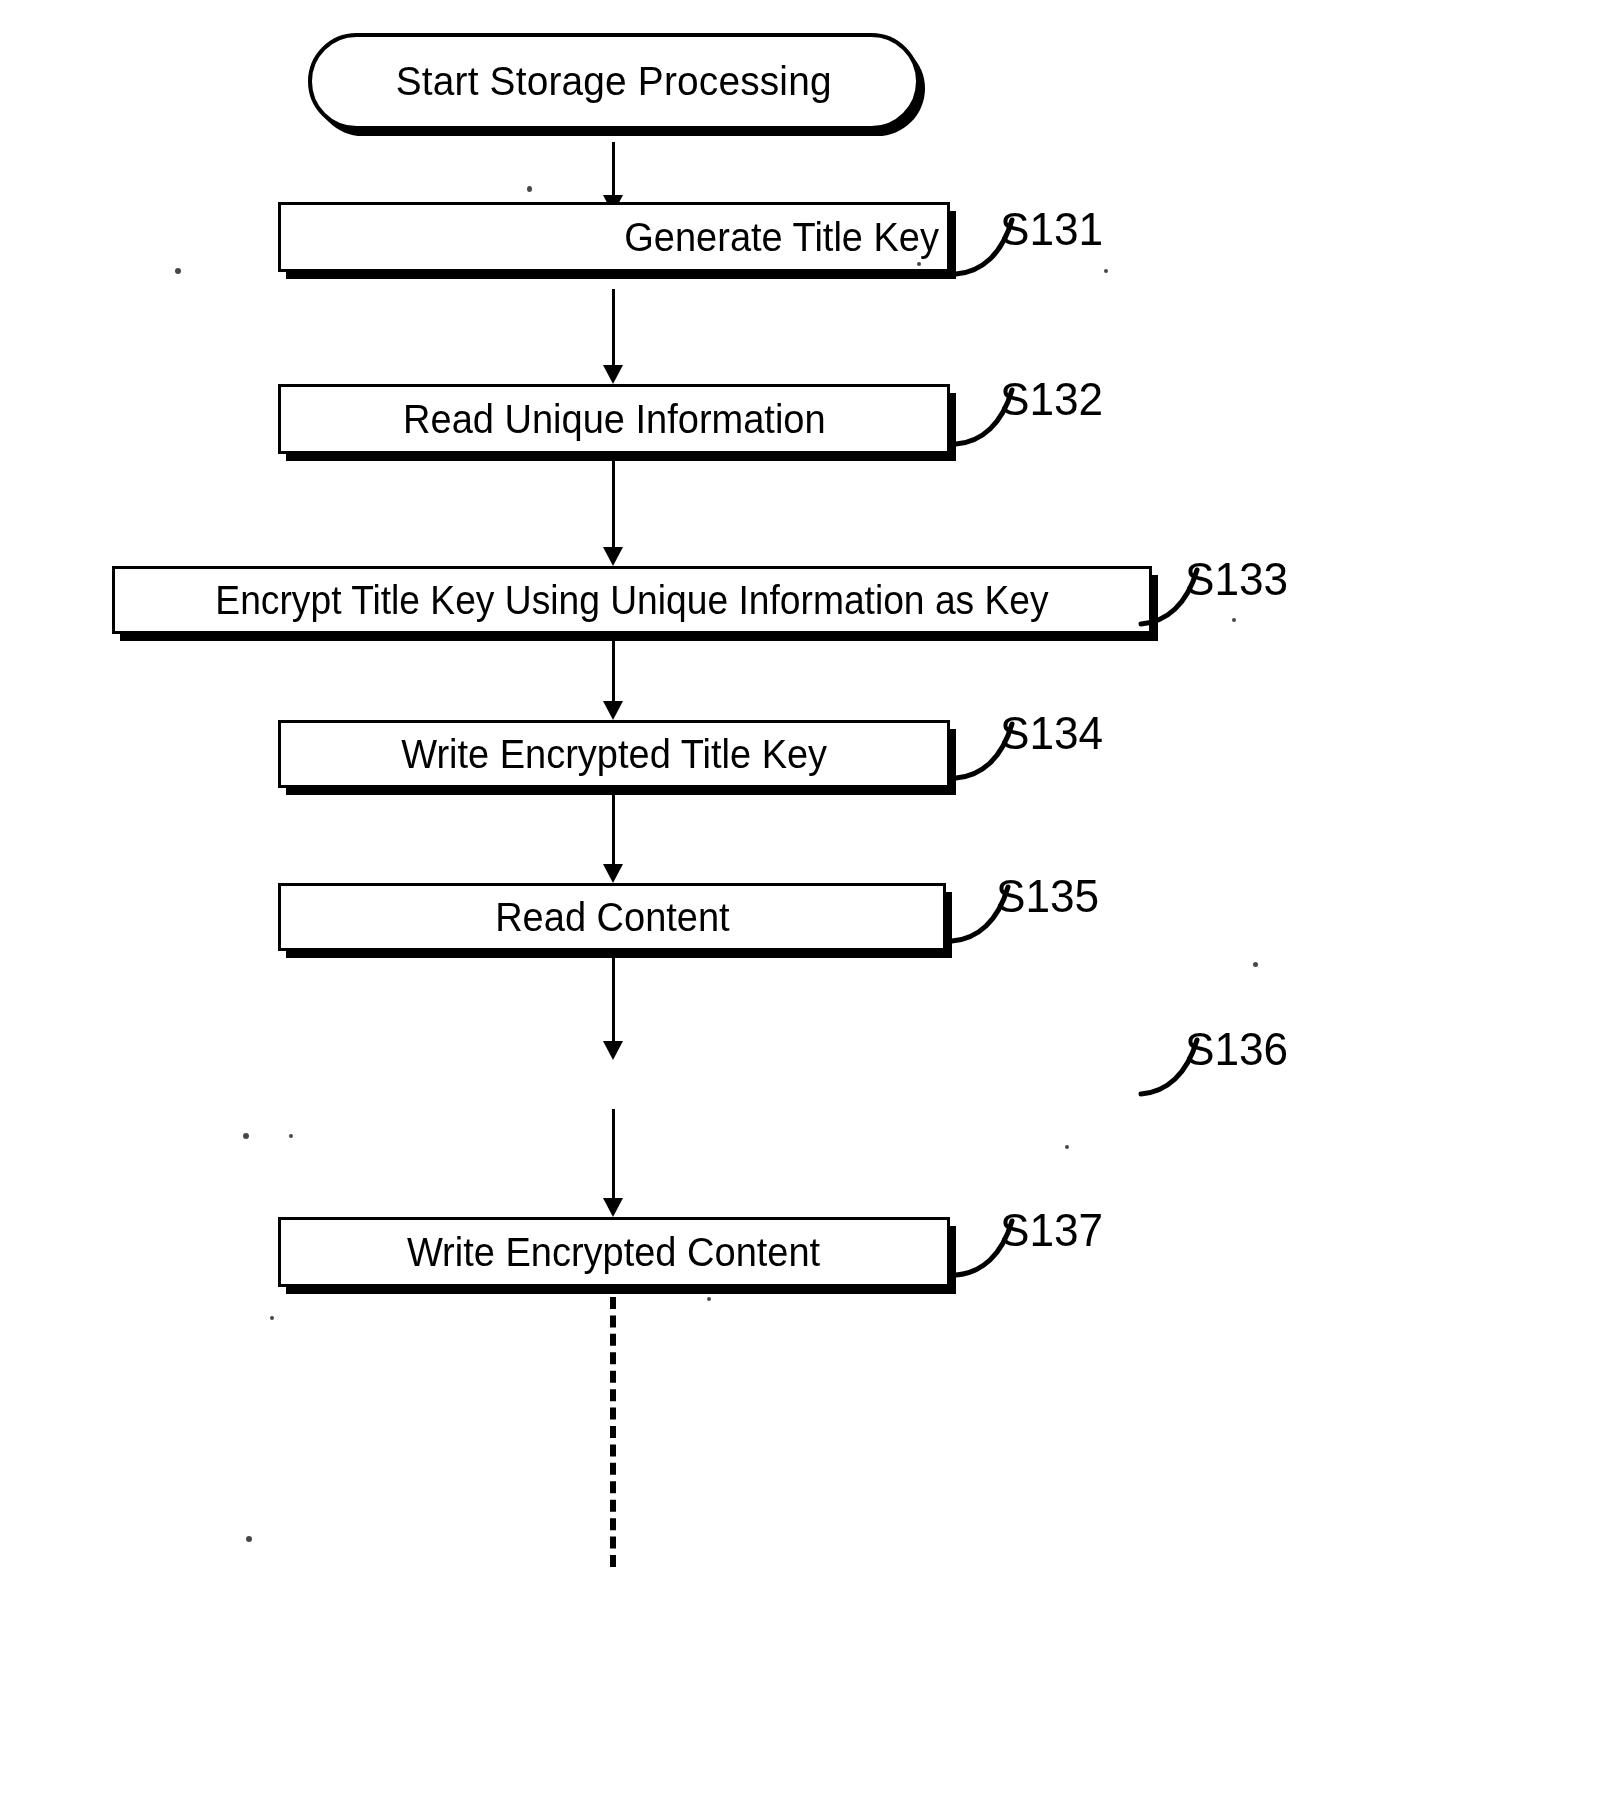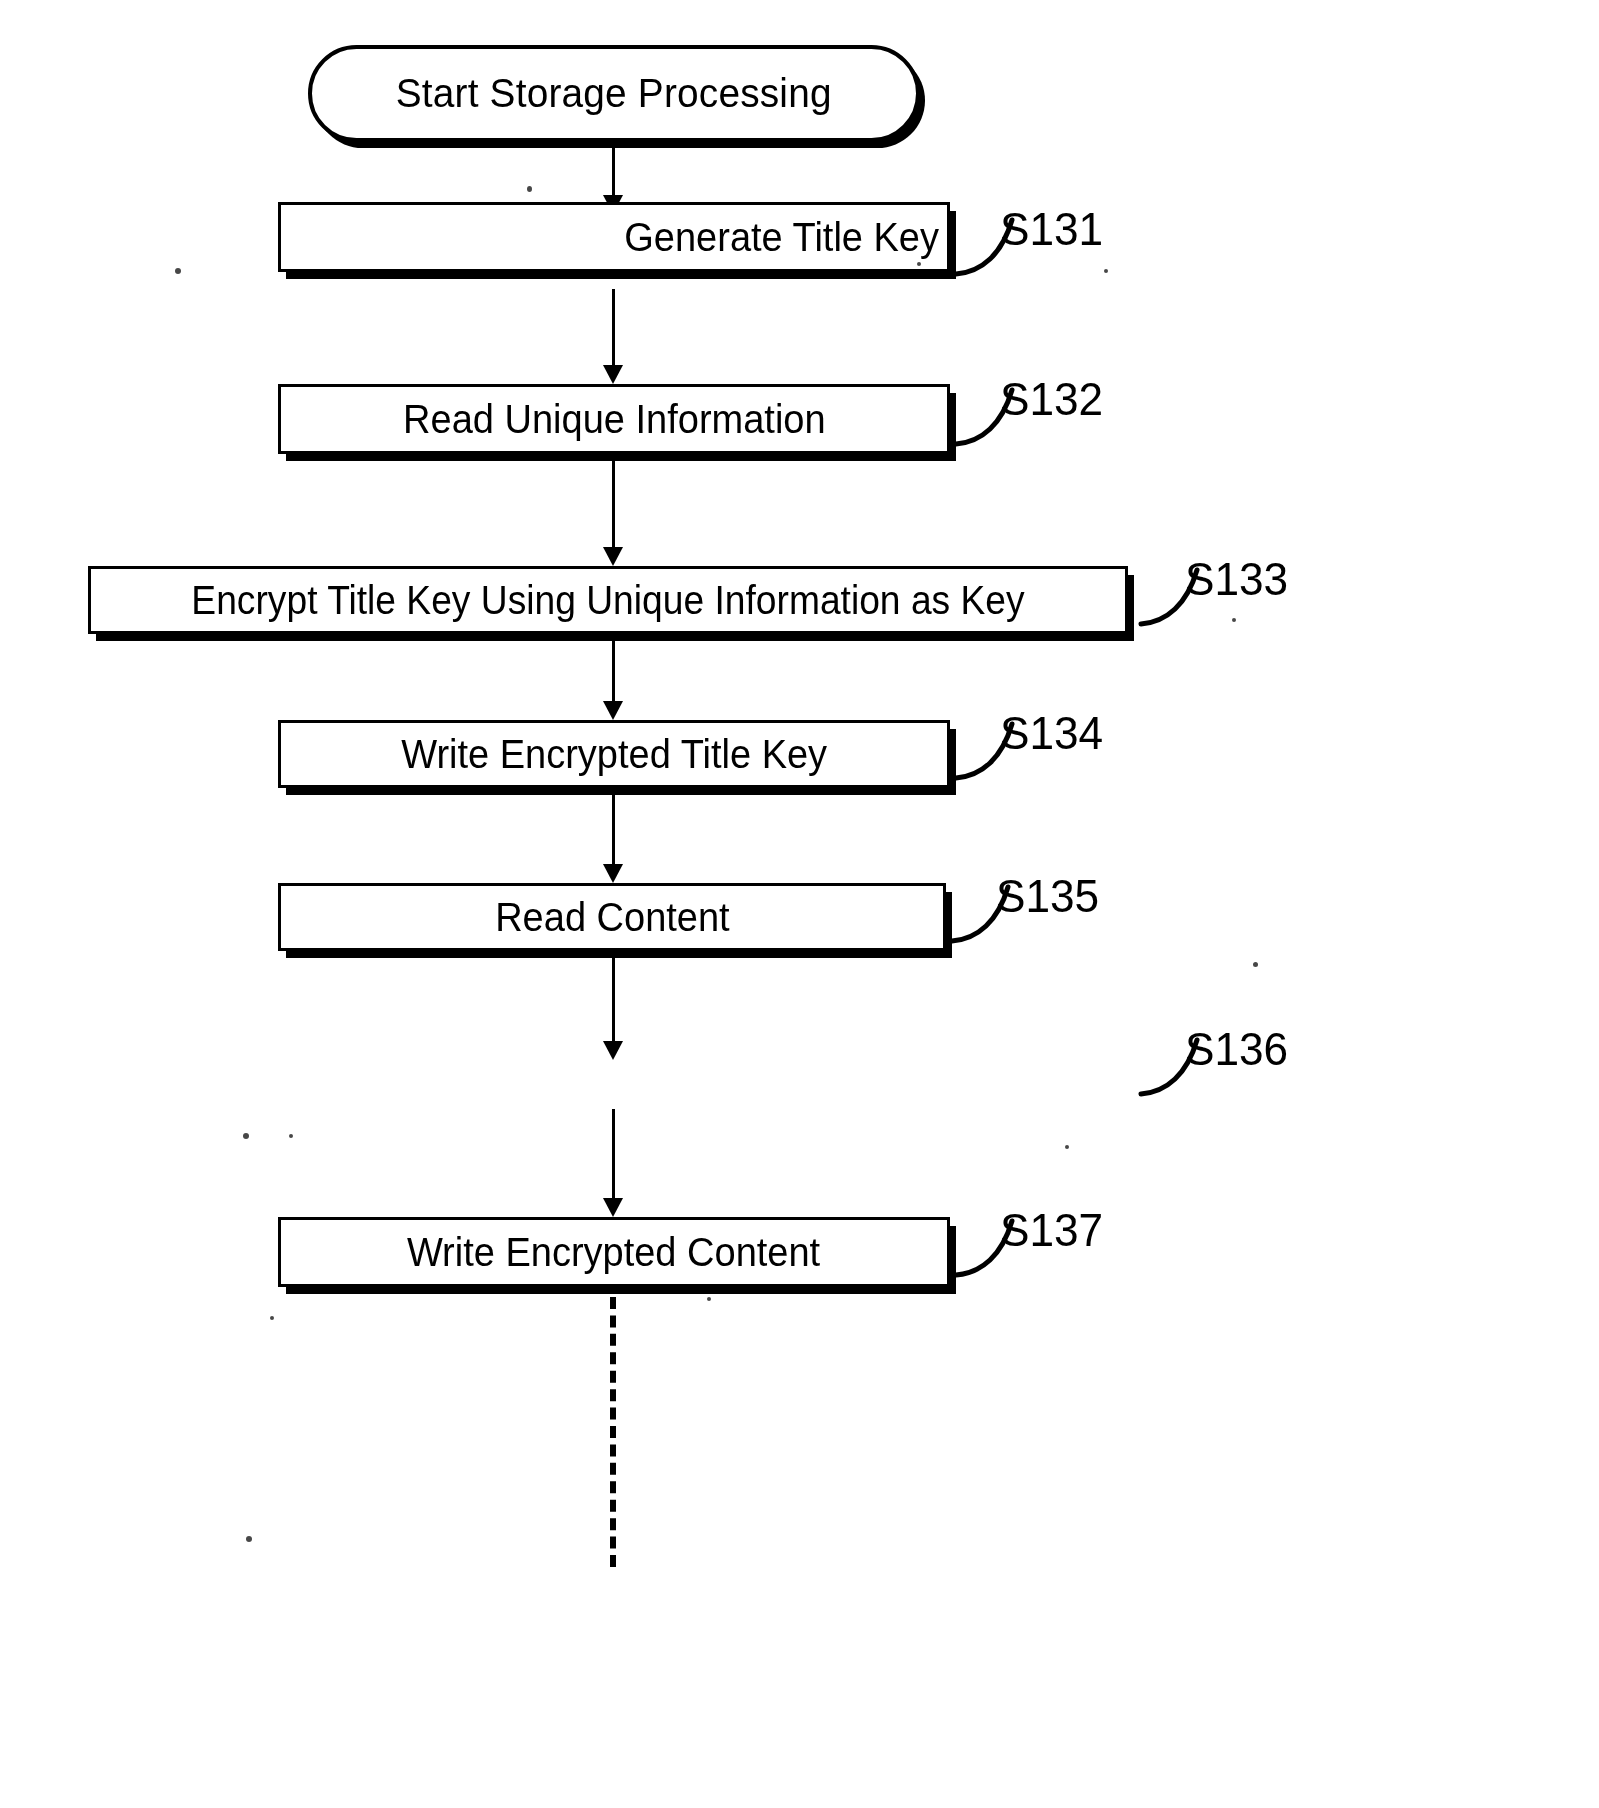--- a/index.html
+++ b/index.html
@@ -76,21 +76,21 @@
   .leader svg{display:block;overflow:visible;}
 
   
   .speck{position:absolute;background:#000;border-radius:50%;opacity:.72;}
 </style>
 </head>
 <body>
 
 <div id="chart">
 
-  <div class="node terminal" style="left:308px;top:45px;width:612px;height:97px;align-items:center;">
+  <div class="node terminal" style="left:308px;top:33px;width:612px;height:97px;align-items:center;">
     <span class="txt">Start Storage Processing</span>
   </div>
 
   <div class="conn" style="left:612px;top:142px;width:3px;height:72px;">
     <div class="stem" style="height:53px;"></div>
     <div class="head"></div>
   </div>
 
   <div class="node proc" style="left:278px;top:202px;width:672px;height:70px;justify-content:flex-end;">
     <span class="txt">Generate Title Key</span>
@@ -115,21 +115,21 @@
       <path d="M6 62 C 32 60, 52 42, 62 8" fill="none" stroke="#000" stroke-width="5" stroke-linecap="round"></path>
     </svg>
   </div>
   <div class="steplab" style="left:1000px;top:372px;">S132</div>
 
   <div class="conn" style="left:612px;top:459px;width:3px;height:107px;">
     <div class="stem" style="height:88px;"></div>
     <div class="head"></div>
   </div>
 
-  <div class="node proc wide" style="left:88px;top:566px;width:1040px;height:68px;">
+  <div class="node proc wide" style="left:112px;top:566px;width:1040px;height:68px;">
     <span class="txt">Encrypt Title Key Using Unique Information as Key</span>
   </div>
   <div class="leader" style="left:1135px;top:562px;">
     <svg width="110" height="70" viewBox="0 0 110 70">
       <path d="M6 62 C 32 60, 52 42, 62 8" fill="none" stroke="#000" stroke-width="5" stroke-linecap="round"></path>
     </svg>
   </div>
   <div class="steplab" style="left:1185px;top:552px;">S133</div>
 
   <div class="conn" style="left:612px;top:639px;width:3px;height:81px;">

